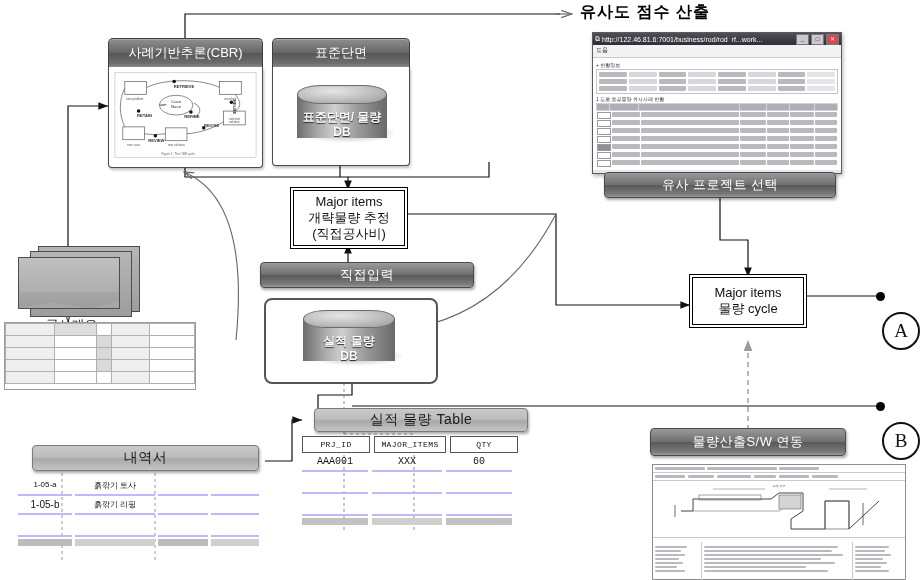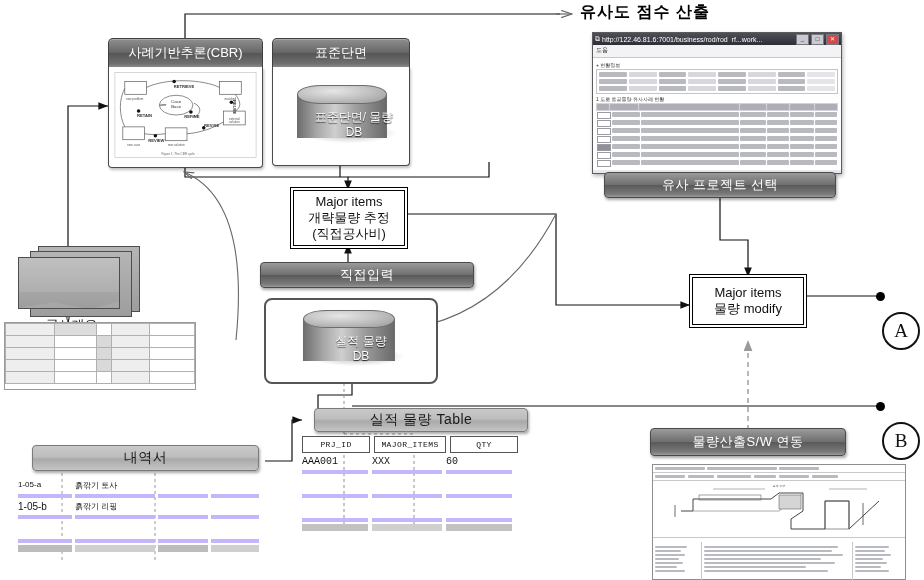--- a/index.html
+++ b/index.html
@@ -64,22 +64,22 @@
     border-radius:50%/100%;
     background:linear-gradient(to bottom,#787878,#5a5a5a);
     border:1px solid #5c5c5c;box-sizing:border-box;z-index:1;
   }
   .cyl .shadow{
     position:absolute;left:6%;top:62%;width:104%;height:32%;
     background:radial-gradient(ellipse at center,rgba(120,120,120,.55) 0%,rgba(160,160,160,0) 72%);
     z-index:0;
   }
   .cyl .lbl{
-    position:absolute;left:12px;top:40%;width:100%;z-index:5;text-align:center;
-    color:#fff;font-size:12px;font-weight:normal;line-height:1.25;
+    position:absolute;left:0;top:40%;width:100%;z-index:5;text-align:center;
+    color:#fff;font-size:12px;font-weight:bold;line-height:1.25;
     text-shadow:0 1px 1px rgba(0,0,0,.8);
   }
 
   
   .dbframe{position:absolute;border:2px solid #555;border-radius:8px;background:#fff;}
 
   
   .docstack{position:absolute;}
   .docstack .sheet{
     position:absolute;width:100px;height:64px;
@@ -97,21 +97,21 @@
 
   
   .mini{position:absolute;background:#fff;border:1px solid #9a9a9a;}
   .mini td{border:1px solid #b0b0b0;font-size:5px;padding:0;height:11px;color:#333;}
   table.grid{border-collapse:collapse;width:100%;}
 
   .hdrcell{
     border:1px solid #555;background:#fff;text-align:center;
     font-size:8px;letter-spacing:.4px;color:#111;padding:3px 0;
   }
-  .valcell{text-align:left;font-size:10px;color:#111;padding:3px 0;border-bottom:4px solid #c4b5fd;}
+  .valcell{text-align:center;font-size:10px;color:#111;padding:3px 0;border-bottom:2px solid #c4b5fd;}
 
   
   .plaintitle{position:absolute;font-size:16px;font-weight:bold;color:#000;letter-spacing:1px;}
 
   
   .browser{position:absolute;background:#e9e9ec;border:1px solid #5b5b5b;box-shadow:1px 2px 4px rgba(0,0,0,.3);}
   .browser .tbar{
     height:12px;background:linear-gradient(to bottom,#4f4f5a,#2e2e36);
     display:flex;align-items:center;color:#fff;font-size:7px;padding:0 2px;gap:2px;
   }
@@ -383,21 +383,21 @@
       <div class="side"></div>
       <div class="top"></div>
     <div class="lbl">
       <div>실적 물량</div>
       <div>DB</div>
     </div>
   </div>
 
   <div class="dblbox" style="left:692px;top:277px;width:110px;height:46px;">
     <div>Major items</div>
-    <div>물량 modify</div>
+    <div>물량 cycle</div>
   </div>
 
   <div class="dotend" style="left:876px;top:292px;"></div>
   <div class="circref" style="left:882px;top:312px;">A</div>
   <div class="dotend" style="left:876px;top:402px;"></div>
   <div class="circref" style="left:882px;top:422px;">B</div>
 
   <div class="bar node" style="left:650px;top:428px;width:196px;height:28px;font-size:13px;">물량산출S/W 연동</div>
 
   <div class="cad" style="left:652px;top:464px;width:252px;height:114px;">

